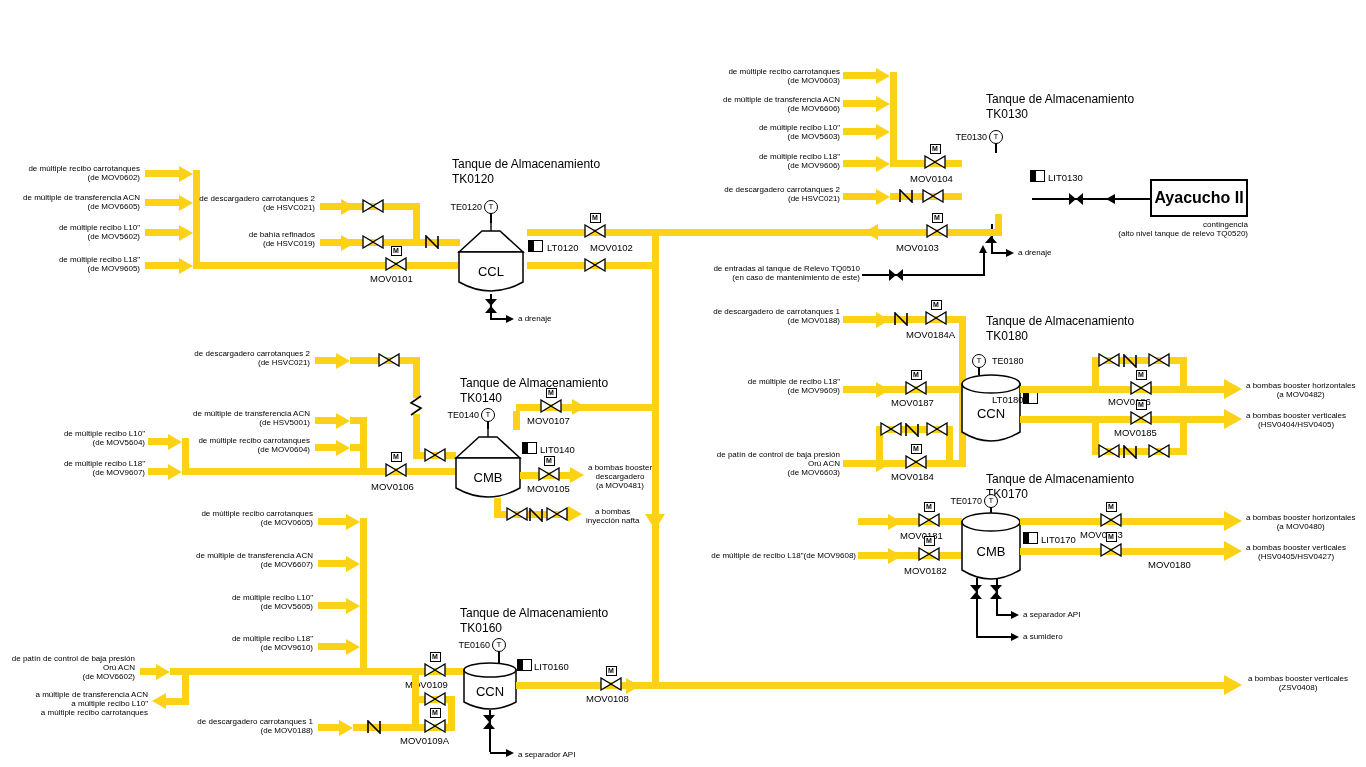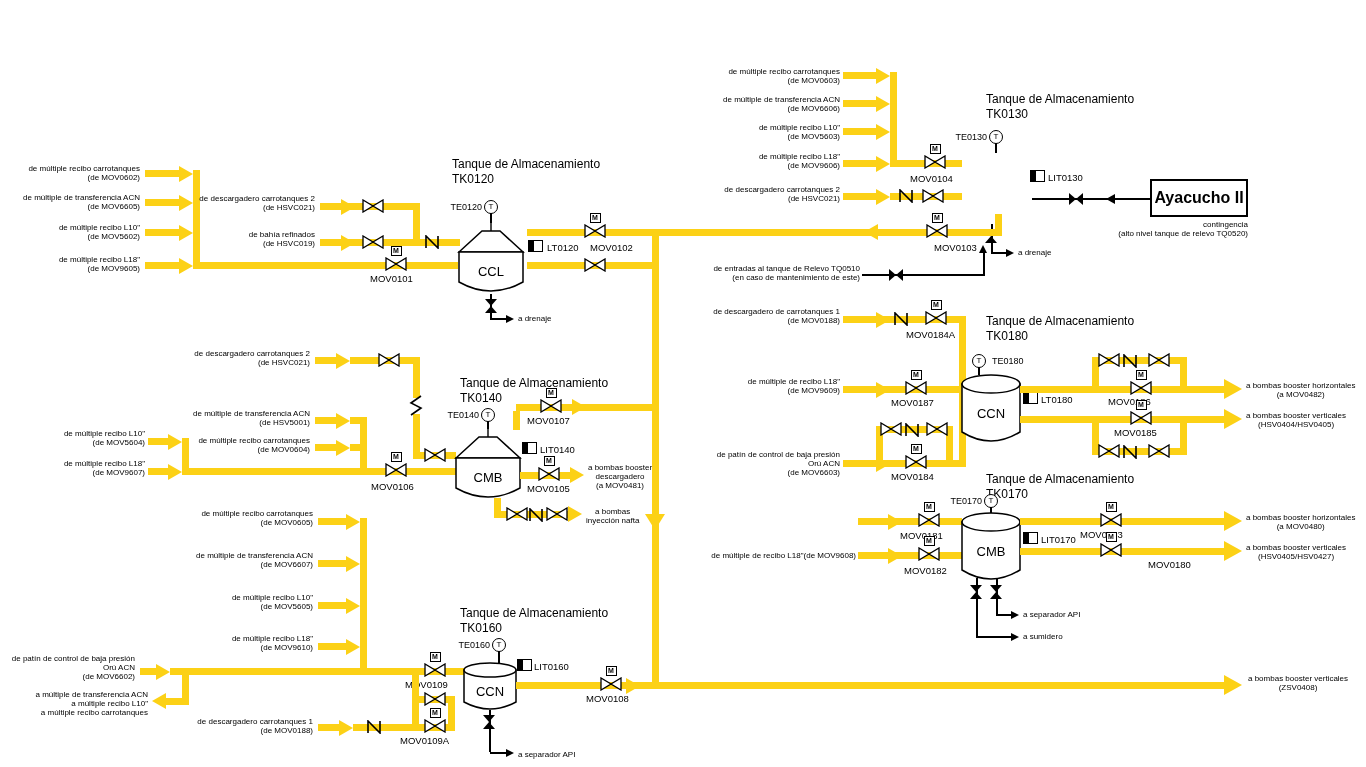--- a/index.html
+++ b/index.html
@@ -224,21 +224,21 @@
   <div class="py" style="left:659px;top:229px;width:343px"></div>
   <div class="pyv" style="left:995px;top:214px;height:15px"></div>
   <div class="ahl" style="left:864px;top:224px"></div>
   <div class="mov" style="left:926px;top:213px">
       <div class="mbox">M</div>
       <svg width="22" height="14">
         <path d="M1,1 L1,13 L11,7 Z" fill="#fff" stroke="#000" stroke-width="1.3"></path>
         <path d="M21,1 L21,13 L11,7 Z" fill="#fff" stroke="#000" stroke-width="1.3"></path>
       </svg>
     </div>
-  <div class="vlbl" style="left:934px;top:242px">MOV0103</div>
+  <div class="vlbl" style="left:896px;top:242px">MOV0103</div>
 
   <div class="lbl" style="left:642px;top:264px;width:218px">
       <span>de entradas al tanque de Relevo TQ0510</span>
       <span>(en caso de mantenimiento de este)</span>
     </div>
   <div class="bl" style="left:862px;top:274px;width:121px"></div>
   <svg class="abs" width="16" height="14" style="left:888px;top:268px">
       <path d="M1,1 L1,13 L8,7 Z" fill="#000"></path>
       <path d="M15,1 L15,13 L8,7 Z" fill="#000"></path>
     </svg>
@@ -430,21 +430,21 @@
       <path d="M21,1 L21,13 L11,7 Z" fill="#fff" stroke="#000" stroke-width="1.3"></path>
     </svg>
   <div class="abs" style="left:960px;top:374px">
       <svg width="62" height="72">
         <path d="M2,10 L2,58 Q31,76 60,58 L60,10 Z" fill="#fff" stroke="#000" stroke-width="1.5"></path>
         <ellipse cx="31" cy="10" rx="29" ry="9" fill="#fff" stroke="#000" stroke-width="1.5"></ellipse>
         <text x="31" y="44" text-anchor="middle" font-size="13">CCN</text>
       </svg>
     </div>
   <div class="lit" style="left:1023px;top:392px"></div>
-  <div class="litlbl" style="left:1041px;top:394px">LT0180</div>
+  <div class="litlbl" style="left:992px;top:394px">LT0180</div>
   <div class="py" style="left:1020px;top:386px;width:206px"></div>
   <div class="ahb" style="left:1224px;top:379px"></div>
   <div class="mov" style="left:1130px;top:370px">
       <div class="mbox">M</div>
       <svg width="22" height="14">
         <path d="M1,1 L1,13 L11,7 Z" fill="#fff" stroke="#000" stroke-width="1.3"></path>
         <path d="M21,1 L21,13 L11,7 Z" fill="#fff" stroke="#000" stroke-width="1.3"></path>
       </svg>
     </div>
   <div class="vlbl" style="left:1108px;top:396px">MOV0186</div>

